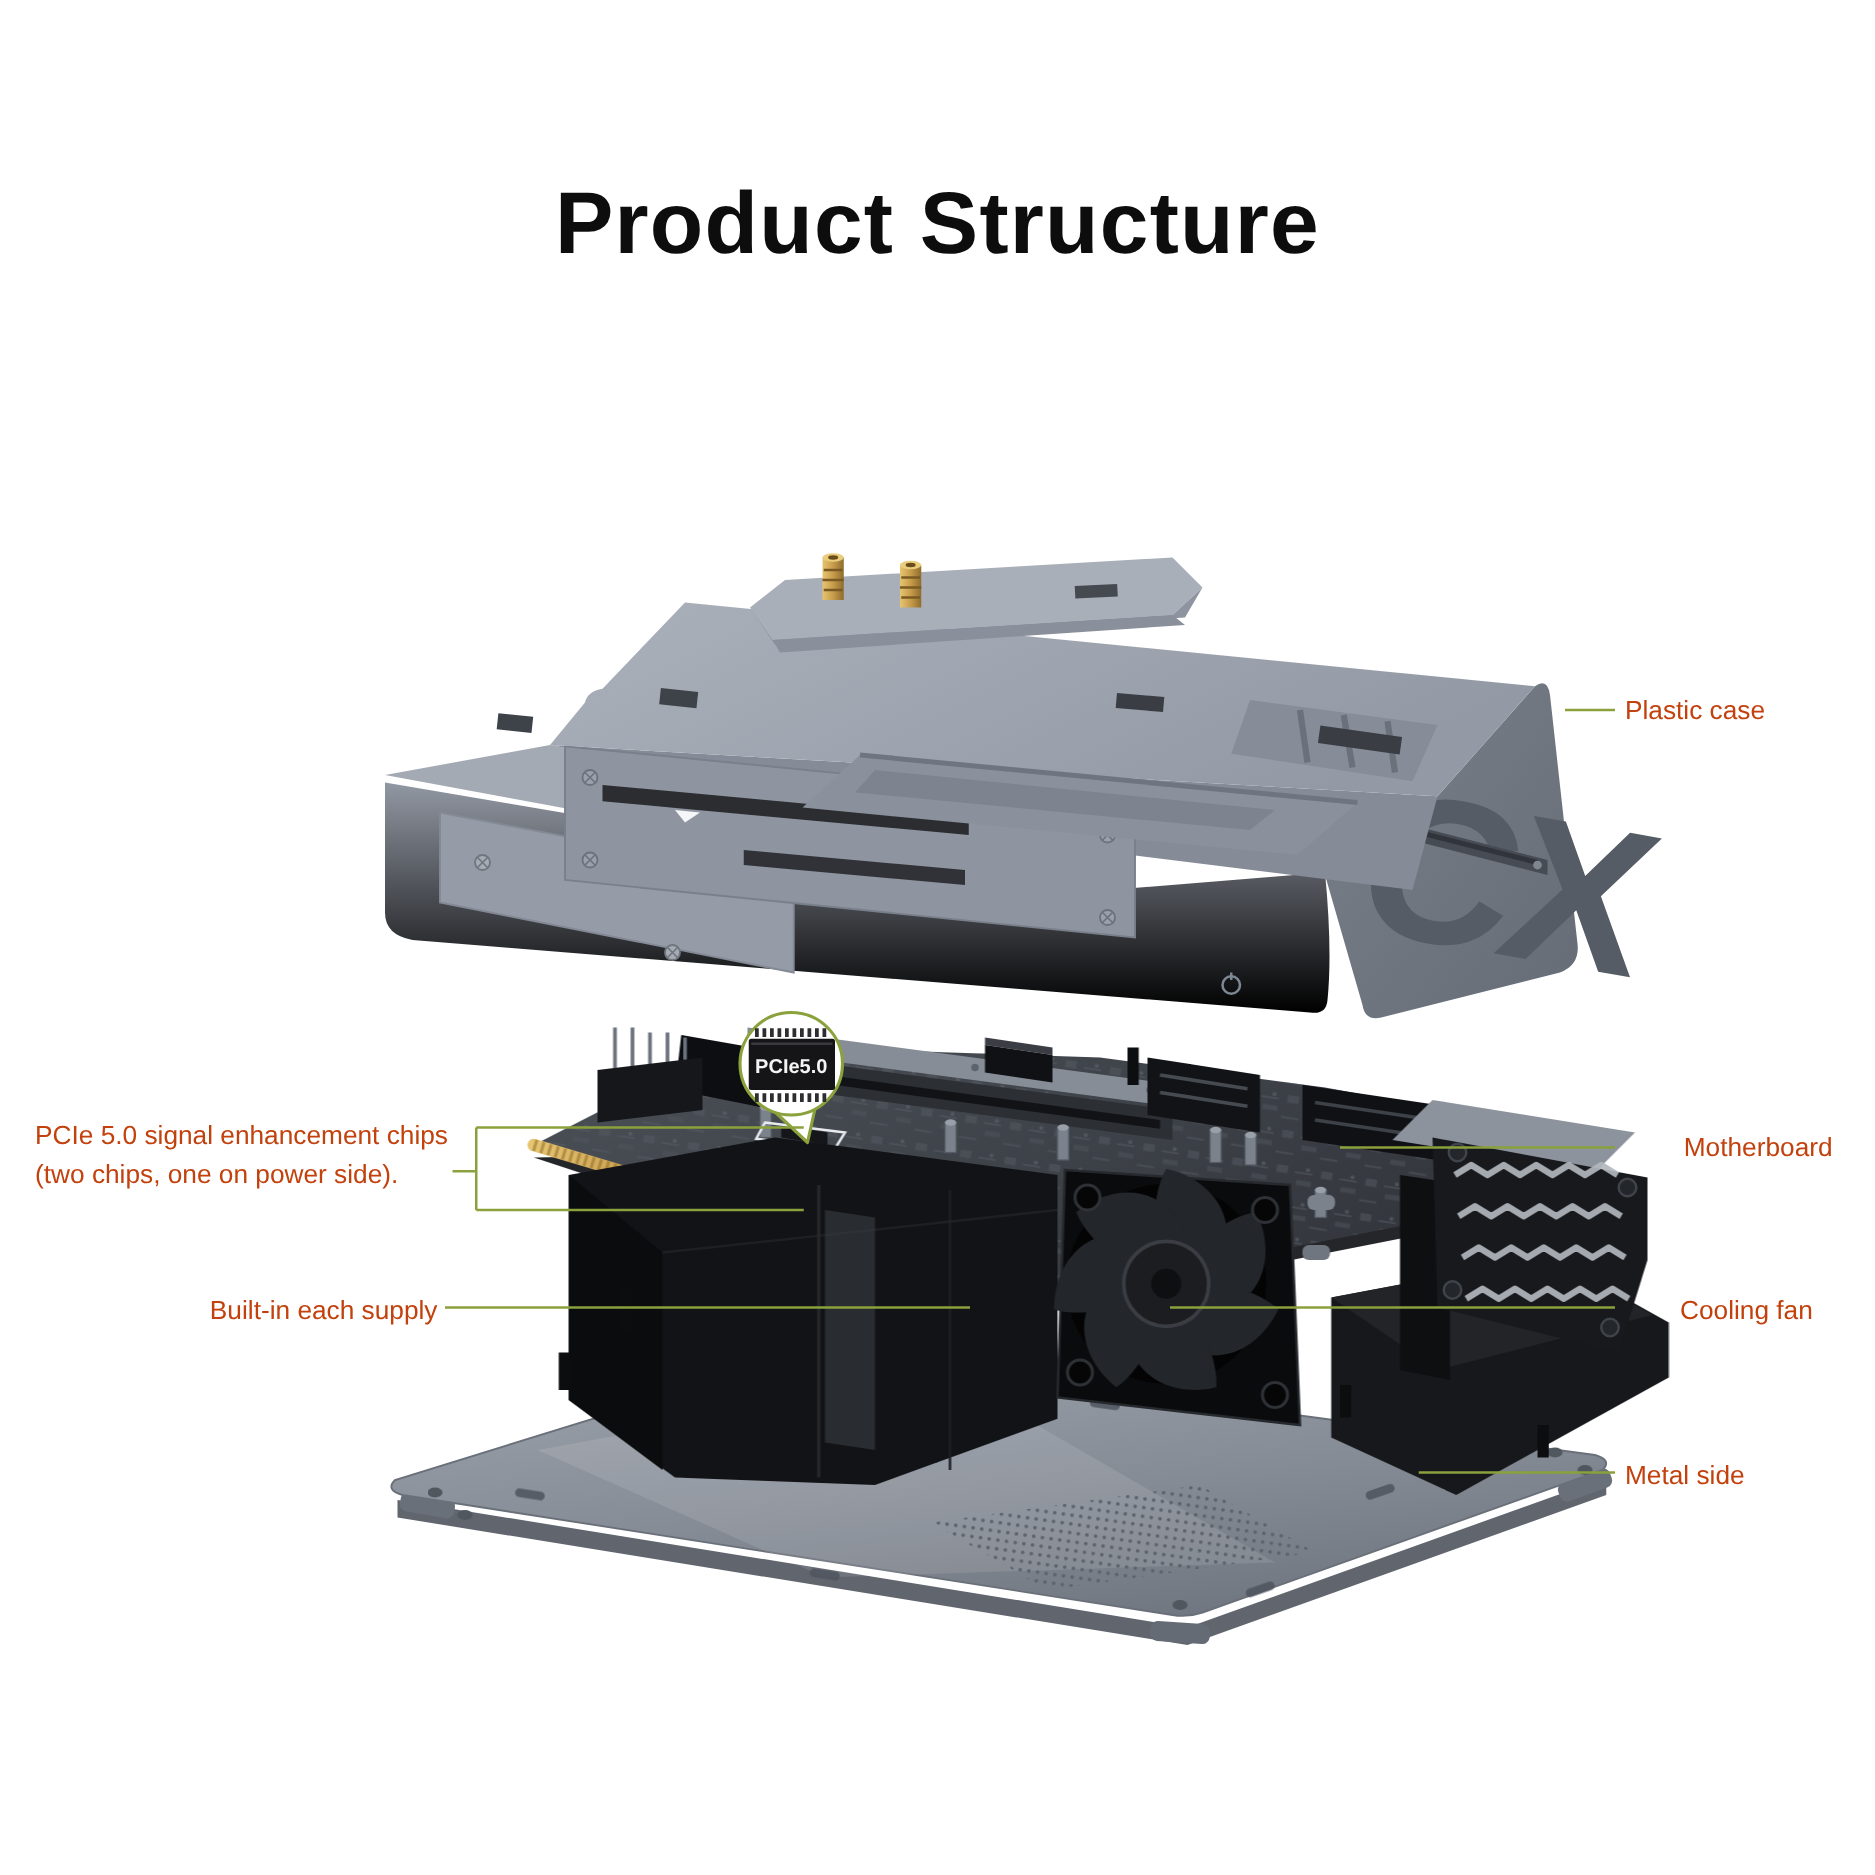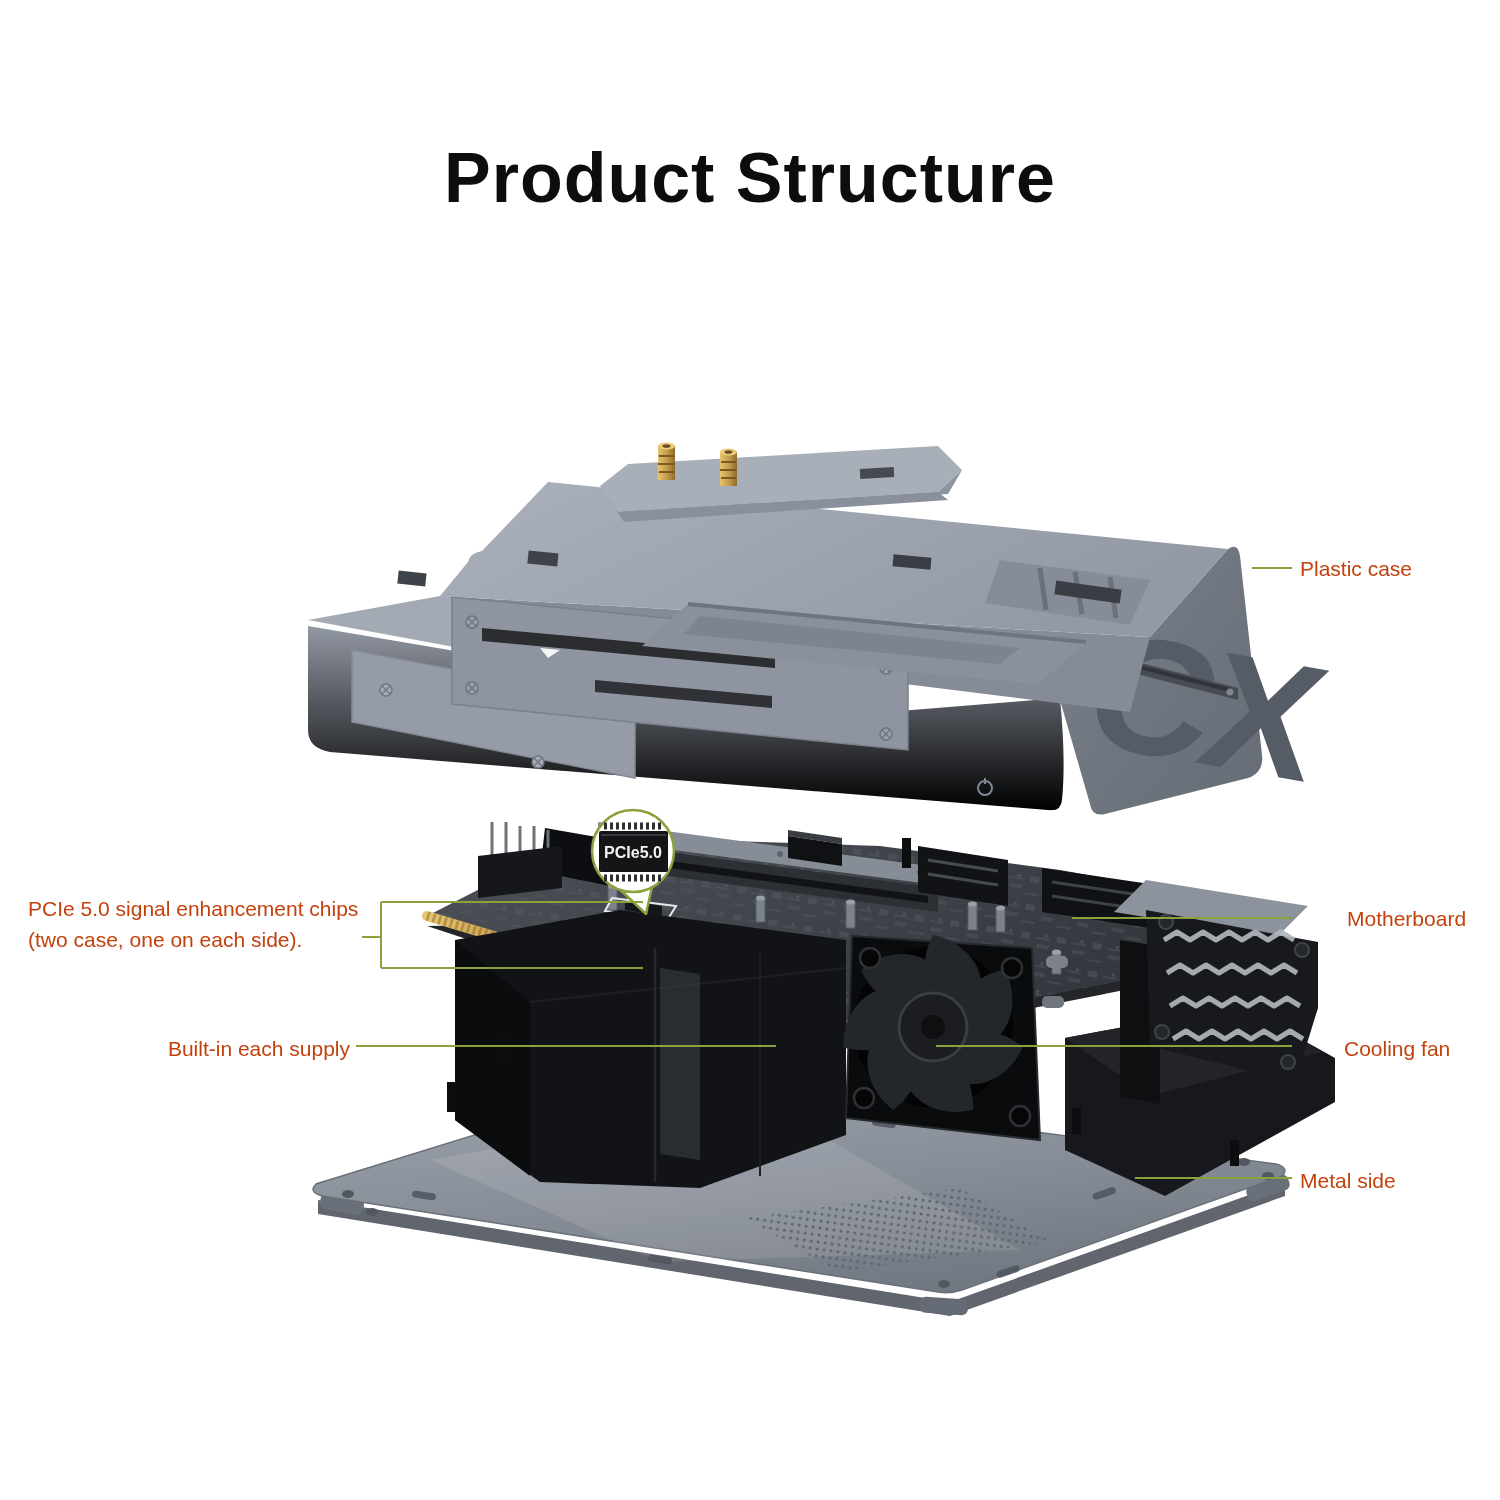--- a/index.html
+++ b/index.html
@@ -327,21 +327,21 @@
       <path d="M1135,1178 H1292"></path>
       <path d="M356,1046 H776"></path>
       <path d="M362,937 H381 M381,902 V968 M381,902 H643 M381,968 H643"></path>
     </g>
   </svg>
 
   <div class="part-label lbl-plastic">Plastic case</div>
 
   <div class="part-label lbl-pcie">
     <div>PCIe 5.0 signal enhancement chips</div>
-    <div>(two case, one on each side).</div>
+    <div>(two chips, one on power side).</div>
   </div>
 
   <div class="part-label lbl-mobo">Motherboard</div>
 
   <div class="part-label lbl-psu">Built-in each supply</div>
 
   <div class="part-label lbl-fan">Cooling fan</div>
 
   <div class="part-label lbl-plate">Metal side</div>
 </div>

